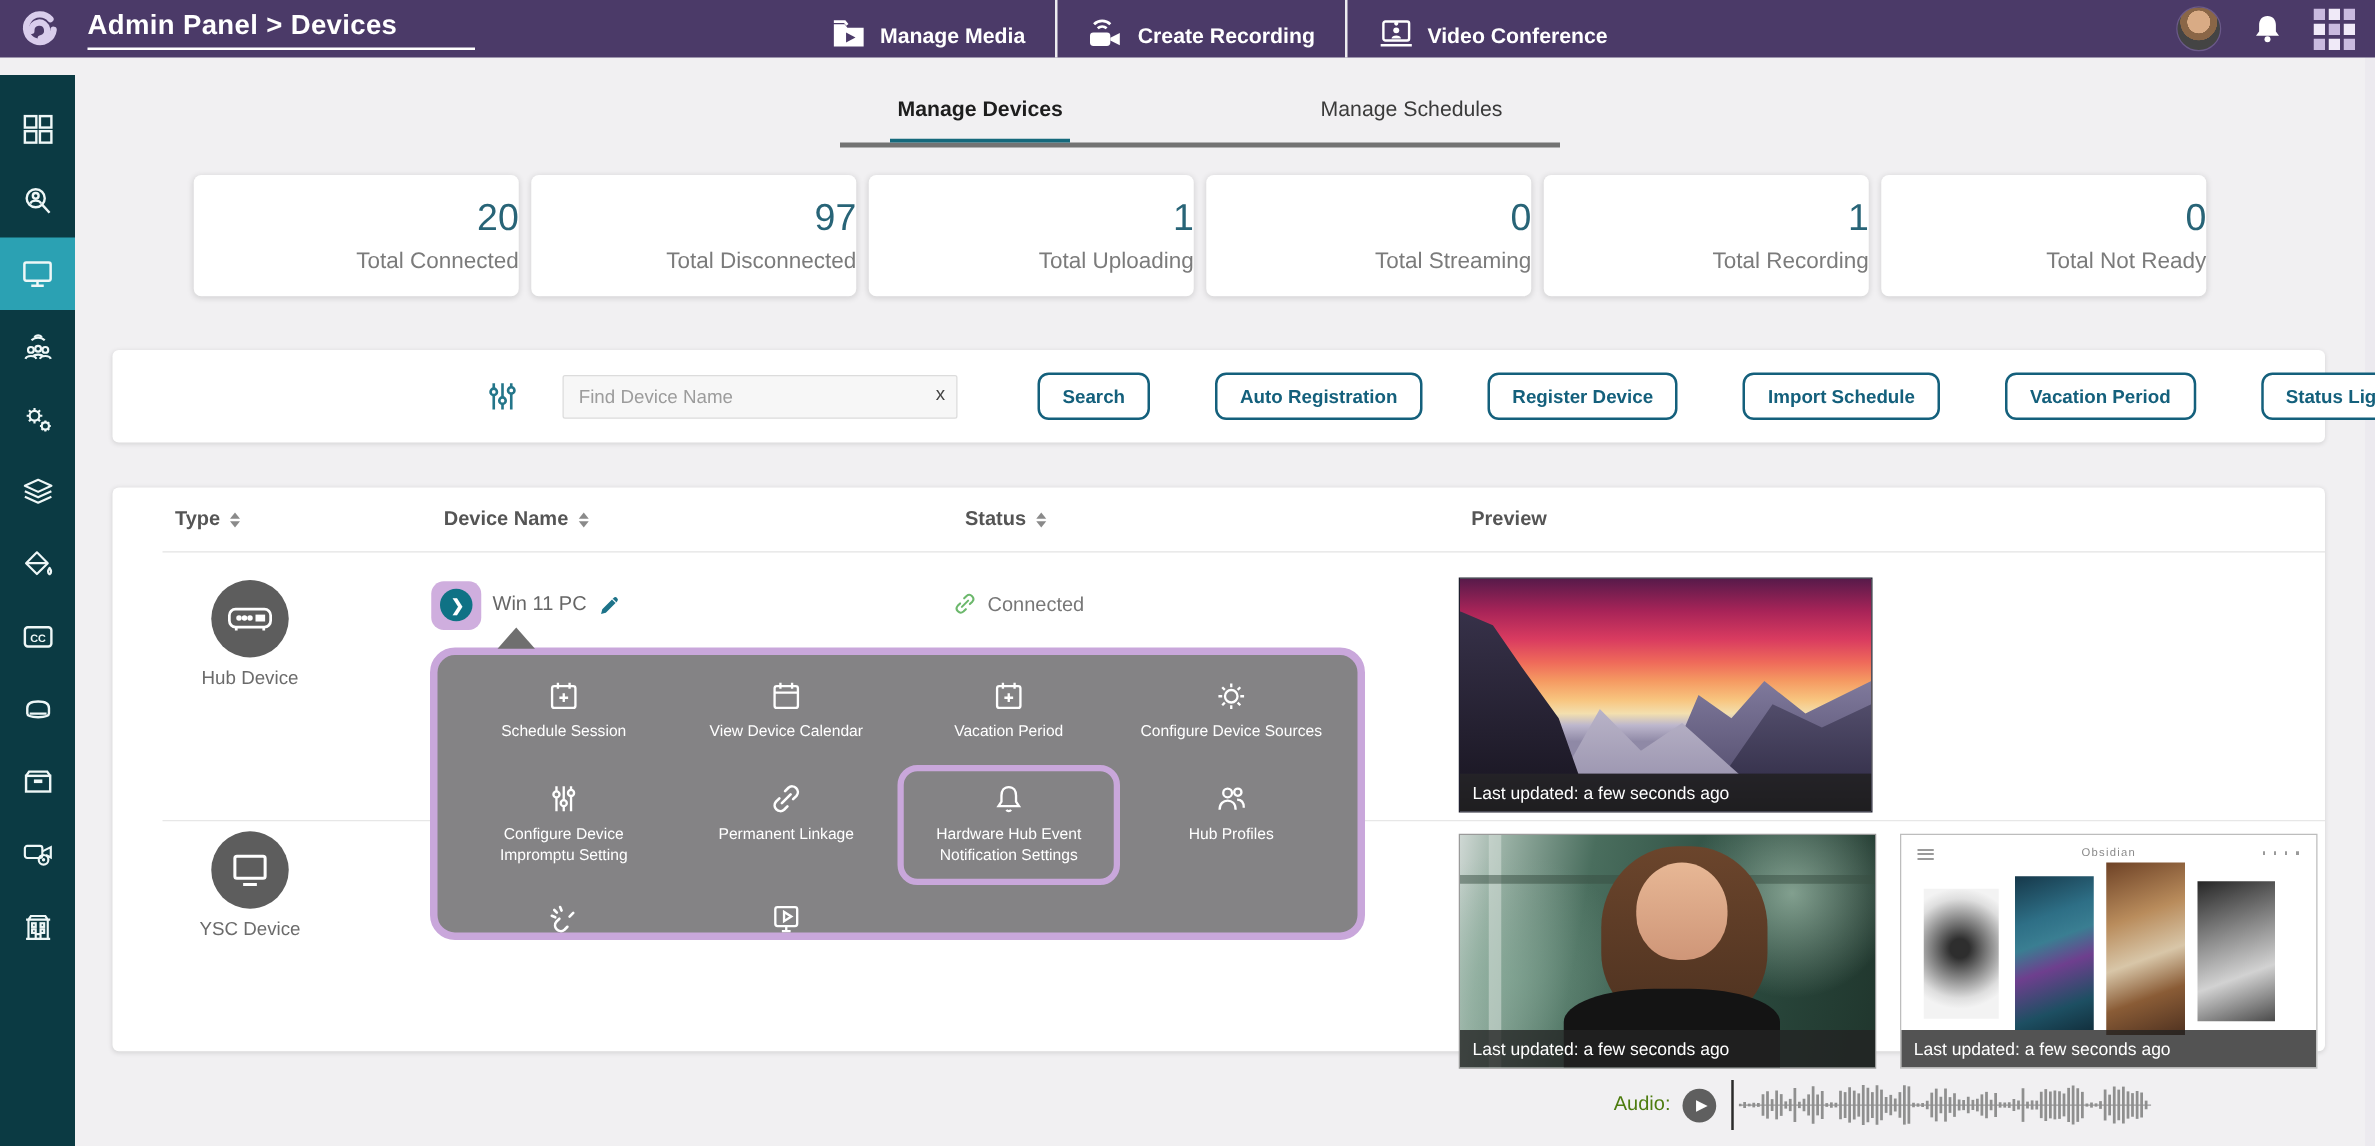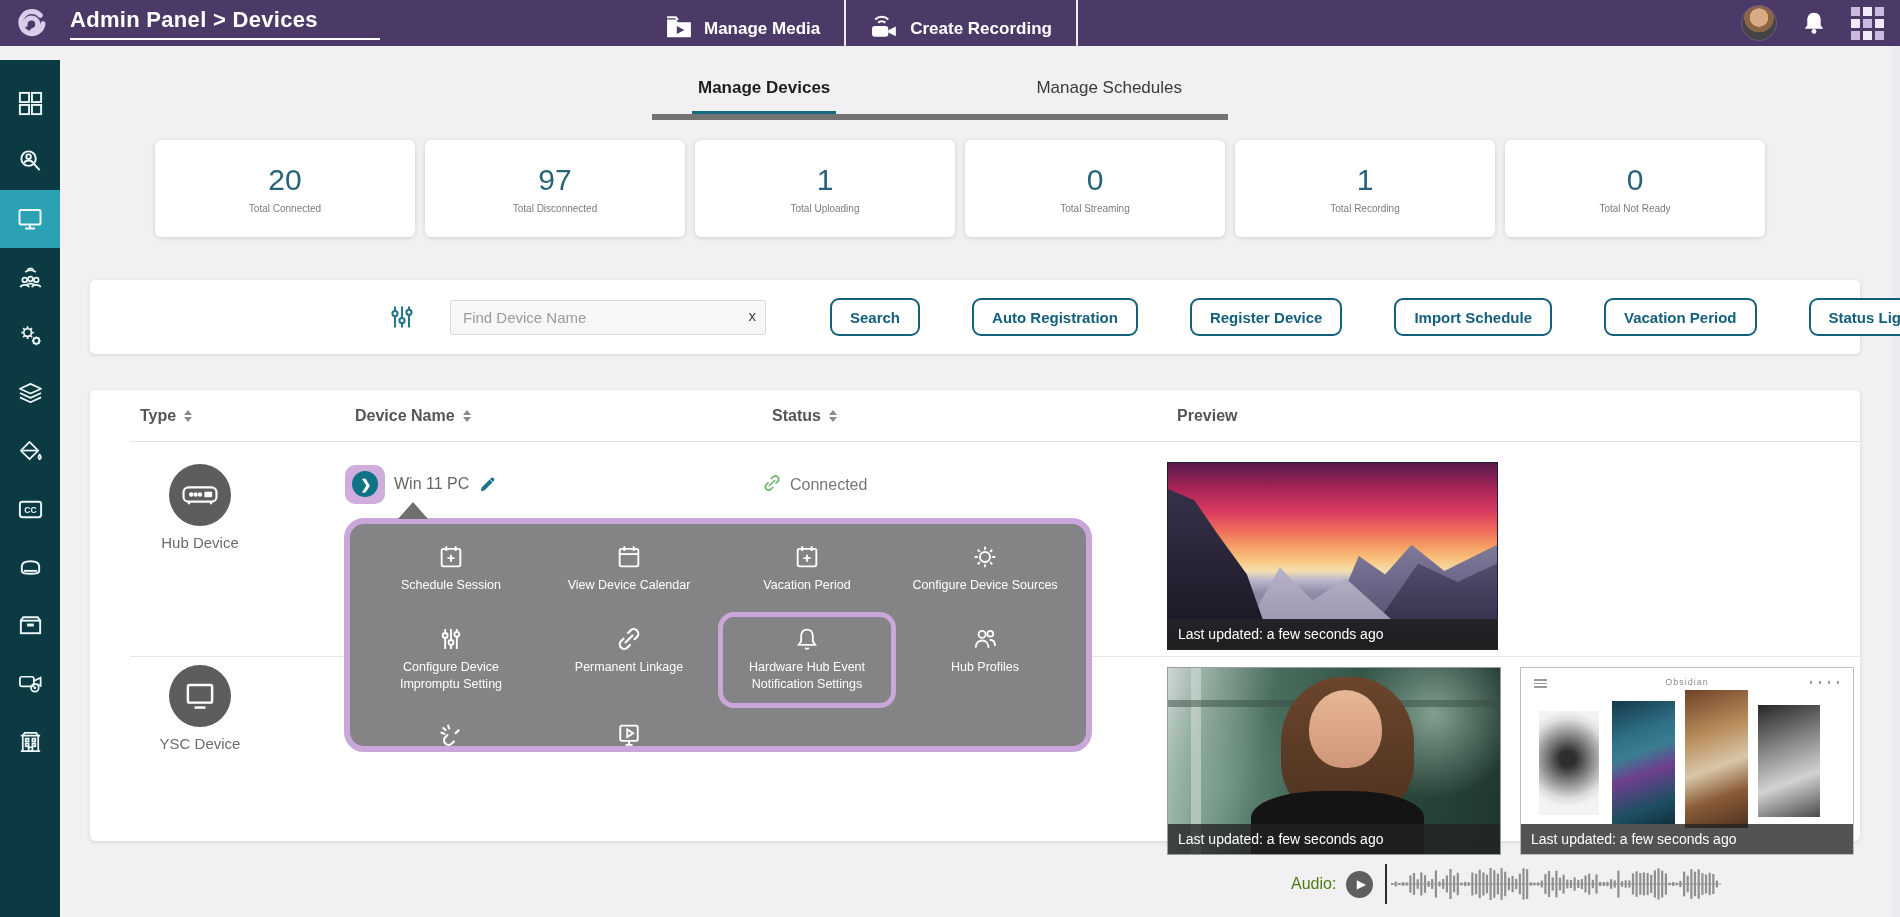--- a/index.html
+++ b/index.html
@@ -26,28 +26,28 @@
   
   .sidebar { position:absolute; left:0; top:60px; width:60px; height:871px; background:#0b3a43; z-index:25; display:flex; flex-direction:column; padding-top:14px; }
   .side-item { height:58px; display:flex; align-items:center; justify-content:center; cursor:pointer; color:#eef7f7; }
   .side-item.active { background:#2ba1b3; }
   .side-item svg { display:block; }
 
   
   .main { position:absolute; left:60px; top:46px; width:1840px; height:871px; }
   .scrollstrip { position:absolute; right:0; top:0; width:8px; height:871px; background:#eceaef; }
 
-  .tabbar { position:absolute; left:592px; top:26px; width:576px; display:flex; justify-content:space-between; padding:0 40px; border-bottom:6px solid #737373; }
+  .tabbar { position:absolute; left:612px; top:26px; width:576px; display:flex; justify-content:space-between; padding:0 40px; border-bottom:4px solid #737373; }
   .tab { font-size:17px; color:#3a3a3a; padding:6px 6px 13px 6px; cursor:pointer; border-bottom:3px solid transparent; }
   .tab.active { color:#1d1d1d; font-weight:700; border-bottom-color:#15697c; }
 
   .stats { position:absolute; left:95px; top:94px; display:flex; gap:10px; }
-  .card { width:260px; height:97px; background:#fff; border-radius:6px; box-shadow:0 1px 5px rgba(0,0,0,.14); display:flex; flex-direction:column; align-items:center; justify-content:center; gap:6px; }
+  .card { width:260px; height:97px; background:#fff; border-radius:6px; box-shadow:0 1px 5px rgba(0,0,0,.14); display:flex; flex-direction:column; align-items:flex-end; justify-content:center; gap:6px; }
   .card .num { font-size:30px; color:#286477; }
-  .card .cap { font-size:10px; color:#7b7b7b; }
+  .card .cap { font-size:18px; color:#7b7b7b; }
 
   .searchbar { position:absolute; left:30px; top:234px; width:1770px; height:74px; background:#fff; border-radius:5px; box-shadow:0 1px 4px rgba(0,0,0,.12); display:flex; align-items:center; padding-left:298px; gap:52px; }
   .filter-ic { display:flex; color:#24768a; margin-right:-18px; }
   .inputwrap { position:relative; width:316px; }
   .inputwrap input { width:316px; height:35px; background:#f7f7f7; border:1px solid #dcdcdc; border-radius:2px; padding:0 30px 0 12px; font-family:inherit; font-size:15px; color:#555; }
   .inputwrap input::placeholder { color:#9c9c9c; }
   .clr { position:absolute; right:10px; top:7px; font-size:15px; color:#444; cursor:pointer; }
   .btn { height:38px; padding:0 18px; background:#fff; border:2px solid #14607c; border-radius:9px; color:#14607c; font-family:inherit; font-size:15px; font-weight:700; cursor:pointer; white-space:nowrap; }
   .btn.first { margin-left:12px; }
 
@@ -156,20 +156,32 @@
           <svg viewBox="0 0 26 24" width="30" height="26">
             <path d="M4 5 a8.5 8.5 0 0 1 12 0" fill="none" stroke="#fff" stroke-width="2"></path>
             <path d="M6.7 8 a5 5 0 0 1 6.6 0" fill="none" stroke="#fff" stroke-width="2"></path>
             <rect x="1" y="11" width="15" height="10" rx="2.5" fill="#fff"></rect>
             <path d="M16 15 l7 -3.5 v9 l-7 -3.5 z" fill="#fff"></path>
           </svg>
         </span>
         <span>Create Recording</span>
       </button>
       <div class="tsep"></div>
+      <button class="top-action">
+        <span>
+          <svg viewBox="0 0 26 24" width="30" height="26" fill="none" stroke="#fff" stroke-width="1.8">
+            <rect x="3.5" y="3" width="19" height="14" rx="1.5"></rect>
+            <circle cx="13" cy="4.5" r="1.5" fill="#fff" stroke="none"></circle>
+            <circle cx="13" cy="9.5" r="2.2" fill="#fff" stroke="none"></circle>
+            <path d="M9.5 15.5 c0 -3 7 -3 7 0" fill="#fff" stroke="none"></path>
+            <path d="M1.5 20.5 h23"></path>
+          </svg>
+        </span>
+        <span>Video Conference</span>
+      </button>
     </nav>
 
     <div class="top-right">
       <div class="avatar"></div>
       <span class="bell">
         <svg viewBox="0 0 24 24" width="26" height="26">
           <path d="M12 2.5 c-4 0 -6.2 2.8 -6.2 6.8 V14 L3.5 17.2 h17 L18.2 14 V9.3 C18.2 5.3 16 2.5 12 2.5 z" fill="#fff"></path>
           <circle cx="12" cy="19.8" r="2.2" fill="#fff"></circle>
         </svg>
       </span>

